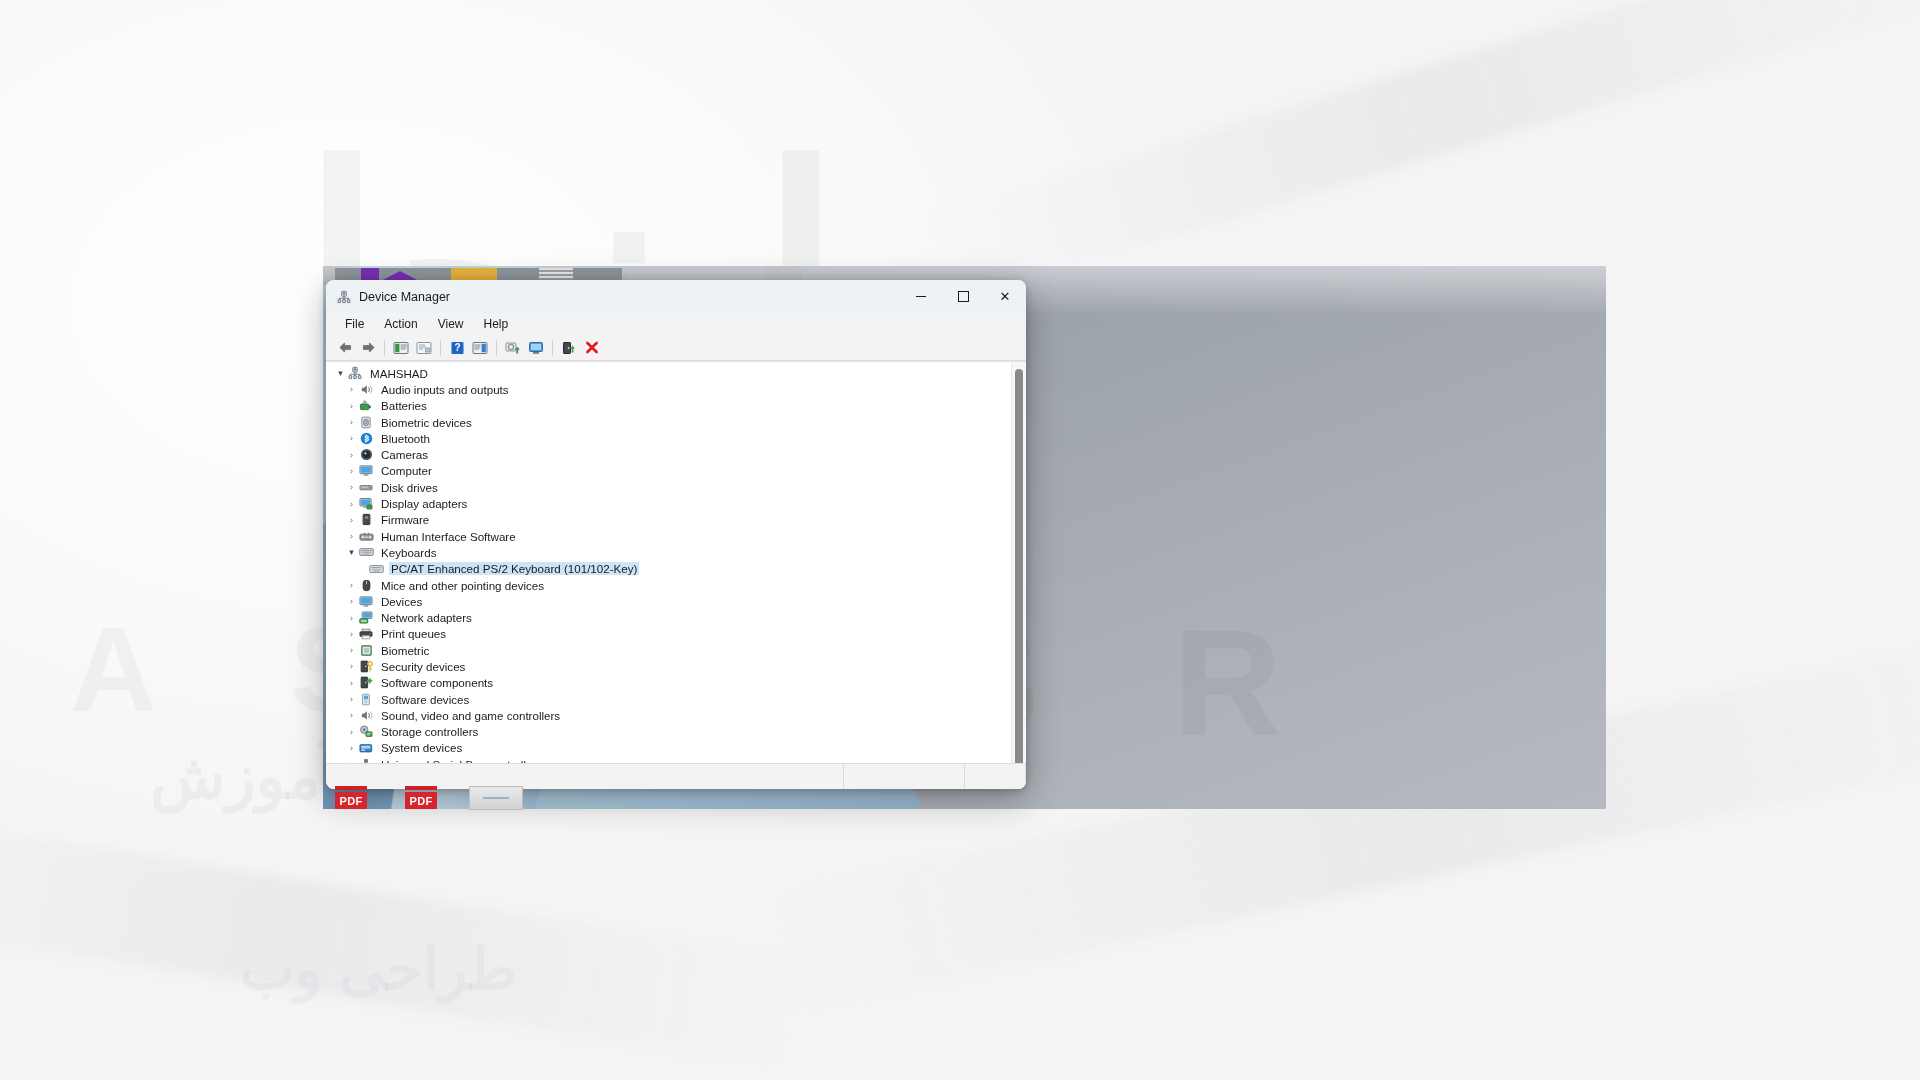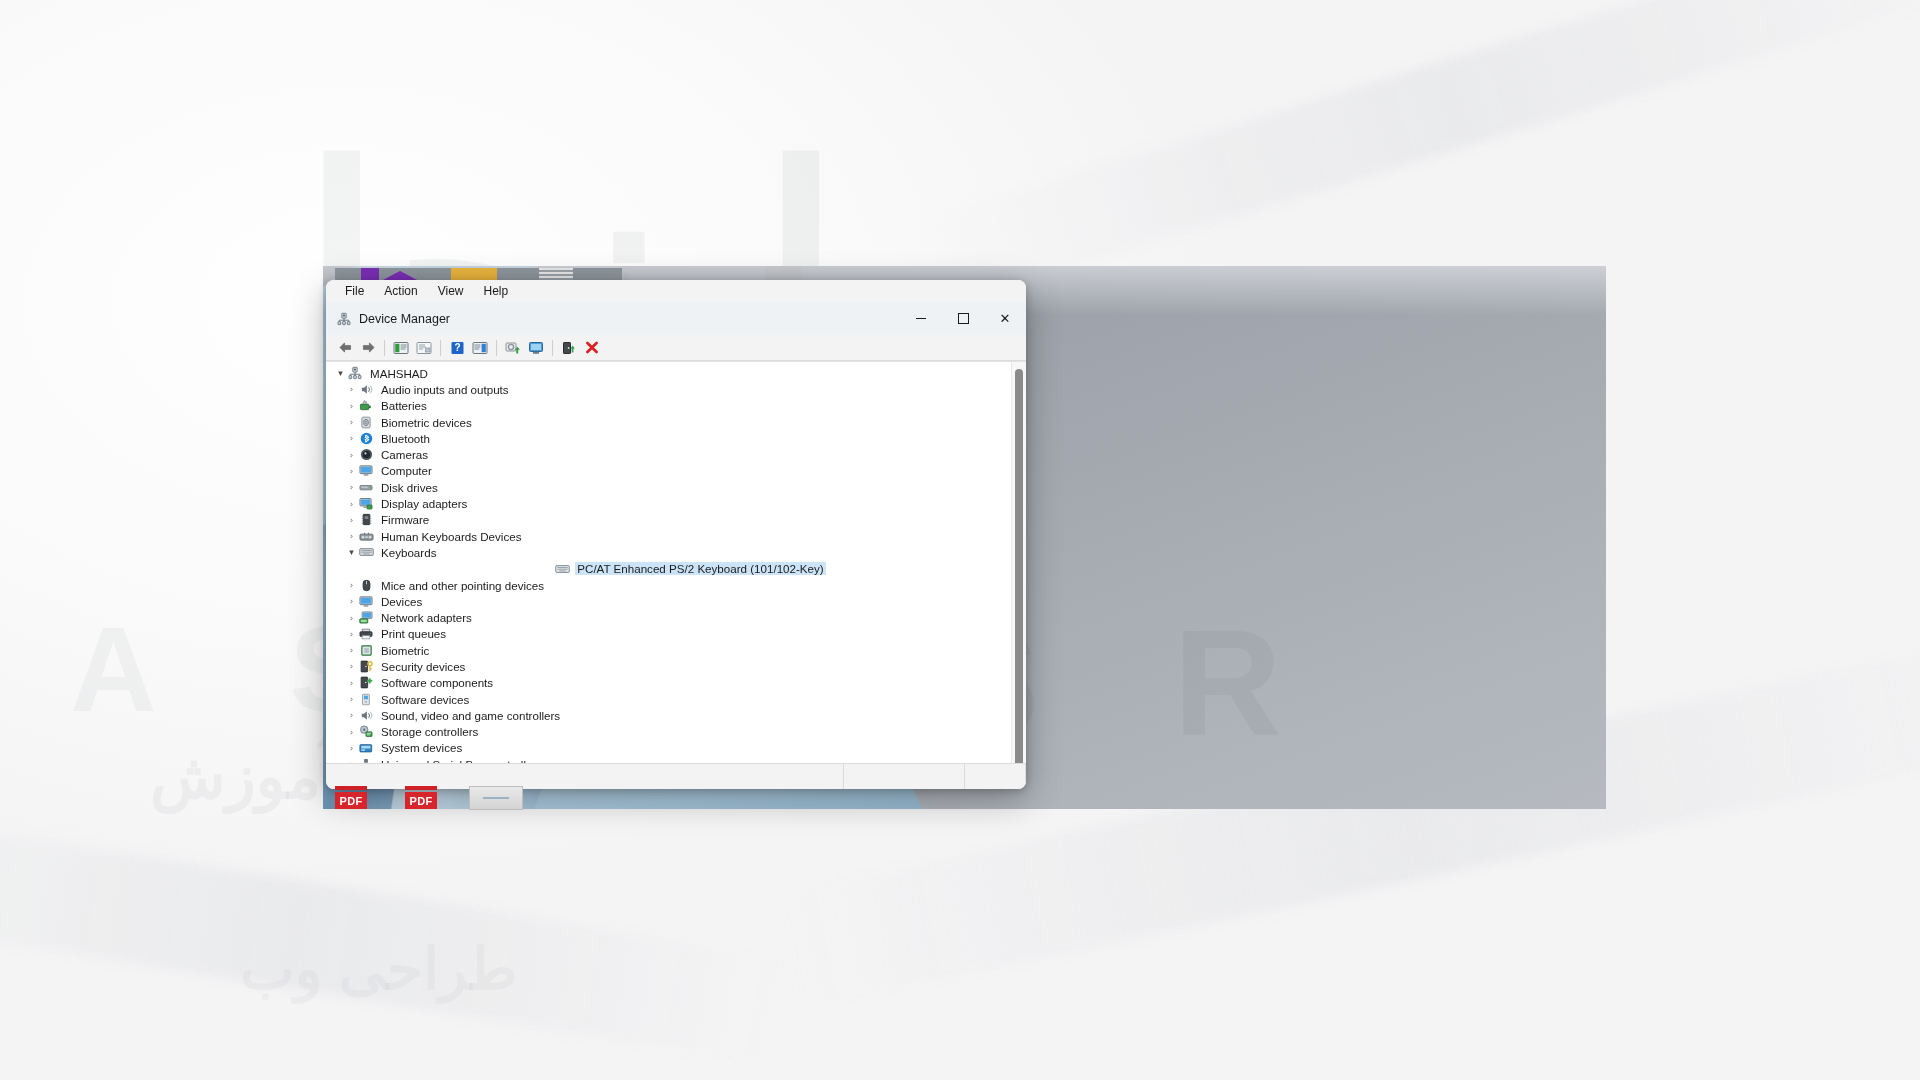--- a/index.html
+++ b/index.html
@@ -223,21 +223,21 @@
   .node .chev {
     width: 13px; min-width: 13px;
     font-size: 9px; color: #6d6d6d;
     display: flex; align-items: center; justify-content: center;
     font-family: "DejaVu Sans", sans-serif;
   }
   .node .chev.open { color: #4a4a4a; }
   .node .ico { width: 16px; min-width: 16px; height: 14px; margin-right: 5px; display:flex; align-items:center; justify-content:center; }
   .node .lbl { padding: 0 2px; }
   .node.depth1 { padding-left: 19px; }
-  .node.depth2 { padding-left: 42px; justify-content: center; }
+  .node.depth2 { padding-left: 42px; }
   .node.selected .lbl { background: #cce4f7; }
 
   
   #vscroll {
     position: absolute; right: 0; top: 0; width: 14px; bottom: 0;
     background: #f7f7f7; border-left: 1px solid #e9e9e9;
   }
   #vthumb {
     position: absolute; left: 3px; top: 7px; width: 8px; height: 400px;
     background: #8a8a8a; border-radius: 4px;
@@ -288,27 +288,20 @@
       <div style="position:absolute;left:0;bottom:0;width:0;height:0;border-left:21px solid transparent;border-right:21px solid transparent;border-bottom:11px solid #7a2fb5;"></div>
     </div>
     <div class="seg" style="width:30px; background:#8d959c;"></div>
     <div class="seg" style="width:46px; background:#e8b23c;"></div>
     <div class="seg" style="width:42px; background:#8d959c;"></div>
     <div class="seg" style="width:34px; background:repeating-linear-gradient(180deg,#e6e6e6 0 2px,#9aa1a8 2px 4px);"></div>
     <div class="seg" style="flex:1; background:#8d959c;"></div>
   </div>
 
   <div id="window">
-
-    <div id="menubar">
-      <div class="menu-item">File</div>
-      <div class="menu-item">Action</div>
-      <div class="menu-item">View</div>
-      <div class="menu-item">Help</div>
-    </div>
 
     <div id="titlebar">
       <div class="ttl-left">
         <span>
           <svg width="14" height="14" viewBox="0 0 16 16">
             <rect x="5.5" y="1.5" width="5" height="5.5" rx="0.6" fill="#d9dde1" stroke="#5d6b78" stroke-width="1"></rect>
             <rect x="7" y="3" width="2" height="2" fill="#4a5864"></rect>
             <path d="M8 7.2 V9.4 M2.6 9.4 H13.4 M2.6 9.4 V11 M8 9.4 V11 M13.4 9.4 V11" stroke="#5d6b78" stroke-width="1" fill="none"></path>
             <rect x="1.2" y="11" width="3" height="3.4" rx="0.5" fill="#d9dde1" stroke="#5d6b78" stroke-width="1"></rect>
             <rect x="6.5" y="11" width="3" height="3.4" rx="0.5" fill="#d9dde1" stroke="#5d6b78" stroke-width="1"></rect>
@@ -323,20 +316,27 @@
         </div>
         <div class="winbtn" id="btn-max">
           <span class="glyph-max"></span>
         </div>
         <div class="winbtn" id="btn-close">
           <span class="glyph-close">✕</span>
         </div>
       </div>
     </div>
 
+    <div id="menubar">
+      <div class="menu-item">File</div>
+      <div class="menu-item">Action</div>
+      <div class="menu-item">View</div>
+      <div class="menu-item">Help</div>
+    </div>
+
     <div id="toolbar">
       <div class="tb-btn">
         <svg width="15" height="13" viewBox="0 0 16 14">
           <path d="M7 2 L2 7 L7 12 V9.2 H13.5 V4.8 H7 Z" fill="#6f6f6f" stroke="#5a5a5a" stroke-width=".6" stroke-linejoin="round"></path>
         </svg>
       </div>
       <div class="tb-btn">
         <svg width="15" height="13" viewBox="0 0 16 14">
           <path d="M9 2 L14 7 L9 12 V9.2 H2.5 V4.8 H9 Z" fill="#6f6f6f" stroke="#5a5a5a" stroke-width=".6" stroke-linejoin="round"></path>
         </svg>
@@ -535,21 +535,21 @@
           <span class="chev">›</span>
           <span class="ico">
             <svg width="15" height="12" viewBox="0 0 16 12">
                 <rect x="1" y="4" width="14" height="6.4" rx="1.4" fill="#8d959c" stroke="#5d656d" stroke-width=".9"></rect>
                 <circle cx="4.2" cy="7.2" r="1.5" fill="#d7dce0"></circle>
                 <circle cx="11.8" cy="7.2" r="1.5" fill="#d7dce0"></circle>
                 <path d="M6 2.4 L6 4 M10 2.4 L10 4" stroke="#5d656d" stroke-width="1.1"></path>
                 <rect x="6.6" y="6.4" width="2.8" height="1.6" fill="#d7dce0"></rect>
               </svg>
           </span>
-          <span class="lbl">Human Keyboards Devices</span>
+          <span class="lbl">Human Interface Software</span>
         </div>
 
         <div class="node depth1">
           <span class="chev open">▾</span>
           <span class="ico">
             <svg width="15" height="10" viewBox="0 0 16 10">
                 <rect x=".8" y="1.4" width="14.4" height="7.2" rx="1" fill="#d7dce0" stroke="#6b7680" stroke-width=".9"></rect>
                 <path d="M2.4 3.4 H13.6 M2.4 5.2 H13.6 M4.6 7 H11.4" stroke="#8d959c" stroke-width=".9"></path>
               </svg>
           </span>

